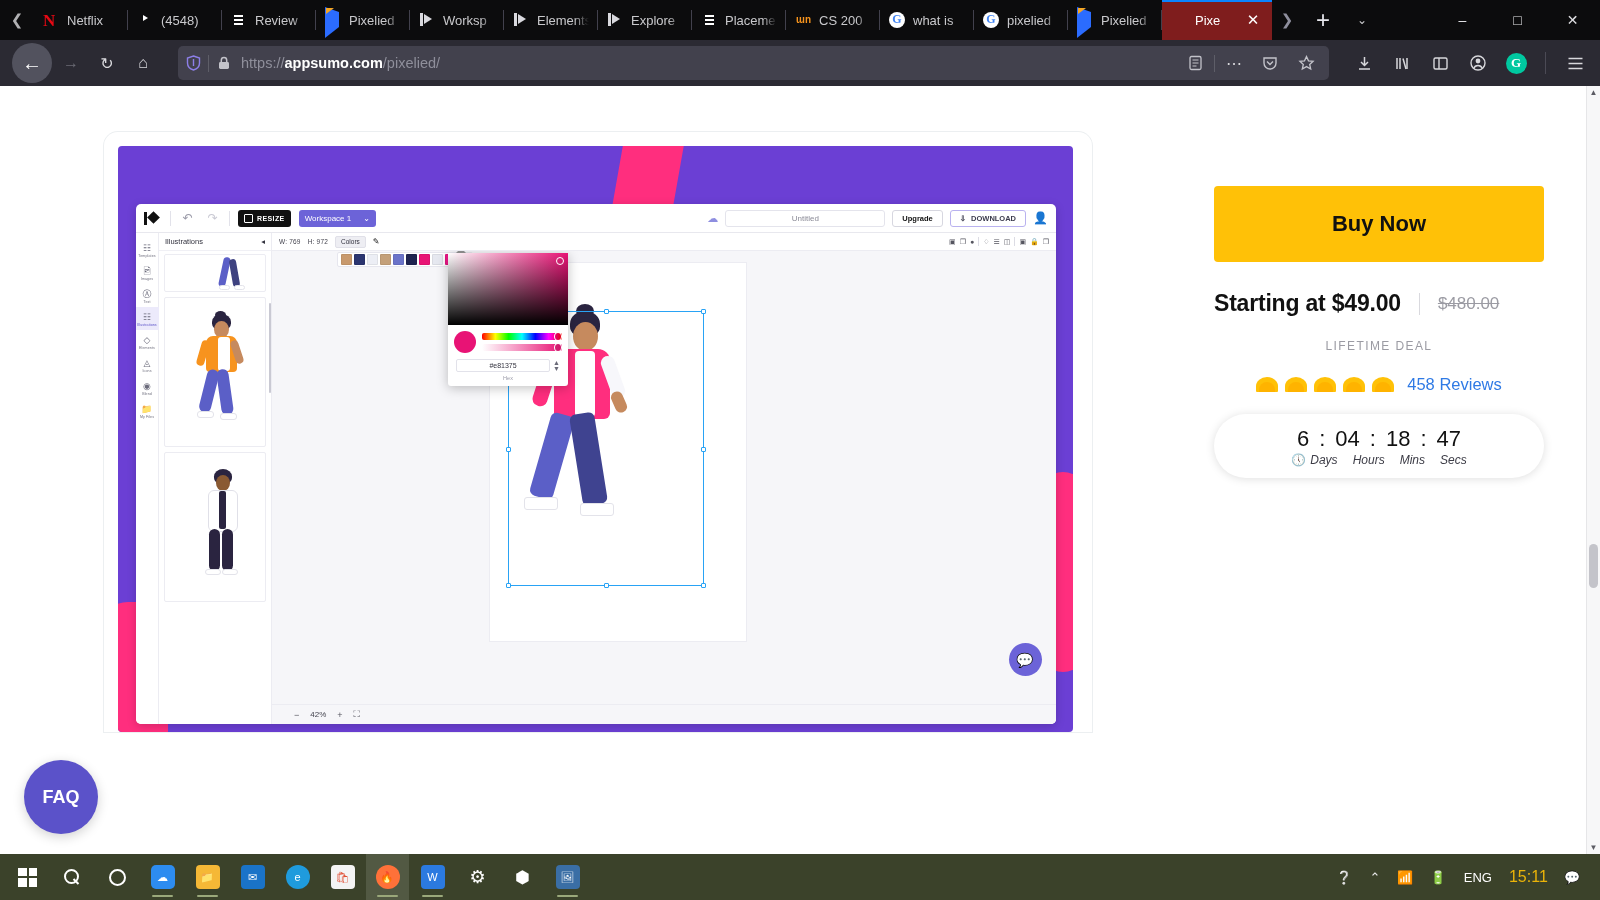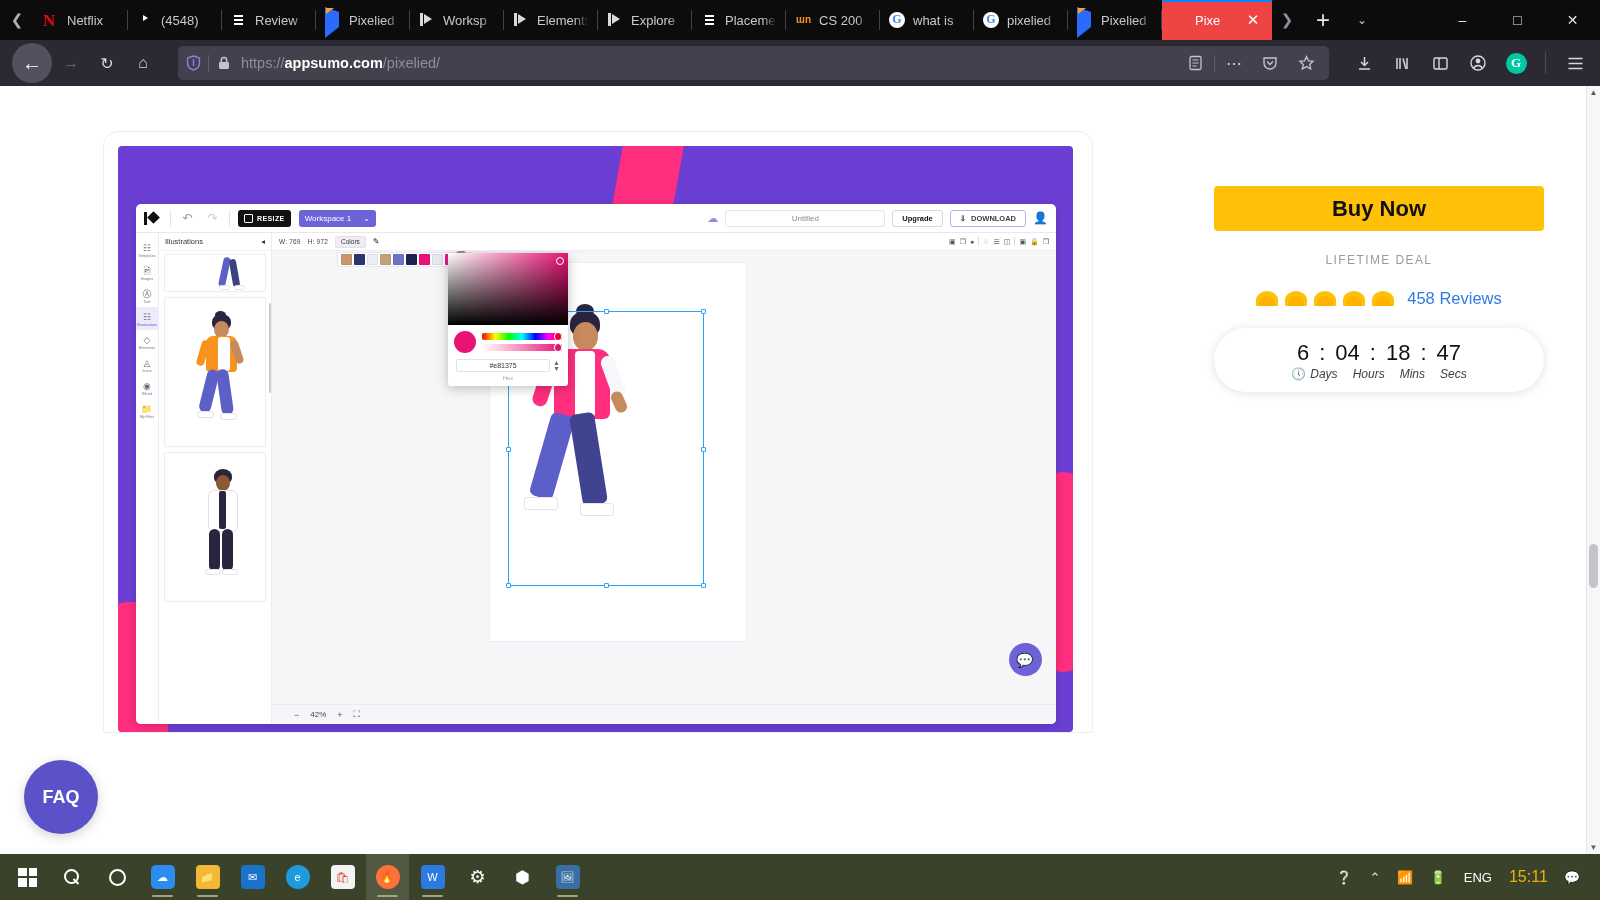--- a/index.html
+++ b/index.html
@@ -24,21 +24,21 @@
   .tab {
     position: relative; display: flex; align-items: center; gap: 7px;
     padding: 0 9px; min-width: 0; width: 94px; flex: 0 0 auto;
     color: #c9c9cc; font-size: 13px; overflow: hidden; white-space: nowrap;
   }
   .tab::after {
     content: ""; position: absolute; right: 0; top: 10px; bottom: 10px;
     width: 1px; background: #42414d;
   }
   .tab.active {
-    background: #ef4444; color: #fff; width: 110px;
+    background: #7f1d1d; color: #fff; width: 110px;
   }
   .tab.active::before {
     content: ""; position: absolute; left: 0; right: 0; top: 0; height: 2px;
     background: #0a84ff;
   }
   .tab.active::after { display: none; }
   .tab-fav { width: 17px; height: 17px; flex: 0 0 auto; position: relative; }
   .tab-label {
     overflow: hidden; text-overflow: clip; flex: 1 1 auto; min-width: 0;
     -webkit-mask-image: linear-gradient(to right, #000 72%, transparent 100%);
@@ -306,21 +306,21 @@
     position:absolute; left:24px; bottom:20px; width:74px;height:74px;border-radius:50%;
     background:#5b52c9; color:#fff; display:flex;align-items:center;justify-content:center;
     font-size:18px; font-weight:700; box-shadow:0 3px 12px rgba(0,0,0,.18); z-index:20;
   }
 
   
   #sidebar {
     width: 442px; flex: 0 0 auto; background:#fff; padding:100px 56px 0 56px; position:relative;
   }
   #buy-btn {
-    height:45px; background:#ffc107; border-radius:4px; display:flex; align-items:center;
+    height:76px; background:#ffc107; border-radius:4px; display:flex; align-items:center;
     justify-content:center; font-size:22px; font-weight:700; color:#111;
   }
   #price-row { display:flex; align-items:center; gap:18px; margin-top:28px; }
   #price-now { font-size:23px; font-weight:700; color:#111; letter-spacing:-.2px; }
   .price-div { width:1px;height:22px;background:#d9d9de; }
   #price-old { font-size:17px; color:#9b9ba3; text-decoration:line-through; }
   #lifetime { text-align:center; font-size:12px; letter-spacing:1.4px; color:#9b9ba3; margin-top:22px; }
   #viewplans { text-align:center; font-size:16.5px; color:#2f7ae5; margin-top:22px; }
   #reviews-row { display:flex; align-items:center; justify-content:center; gap:7px; margin-top:22px; }
   .taco {
@@ -750,20 +750,25 @@
             </div>
           </div>
         </div>
       </div>
 
       <div id="faq-btn">FAQ</div>
     </div>
 
     <div id="sidebar">
       <div id="buy-btn">Buy Now</div>
+      <div id="price-row">
+        <span id="price-now">Starting at $49.00</span>
+        <span class="price-div"></span>
+        <span id="price-old">$480.00</span>
+      </div>
       <div id="lifetime">LIFETIME DEAL</div>
       <div id="reviews-row">
         <span class="taco"></span>
         <span class="taco"></span>
         <span class="taco"></span>
         <span class="taco"></span>
         <span class="taco"></span>
         <span id="reviews-count">458 Reviews</span>
       </div>
       <div id="timer">

